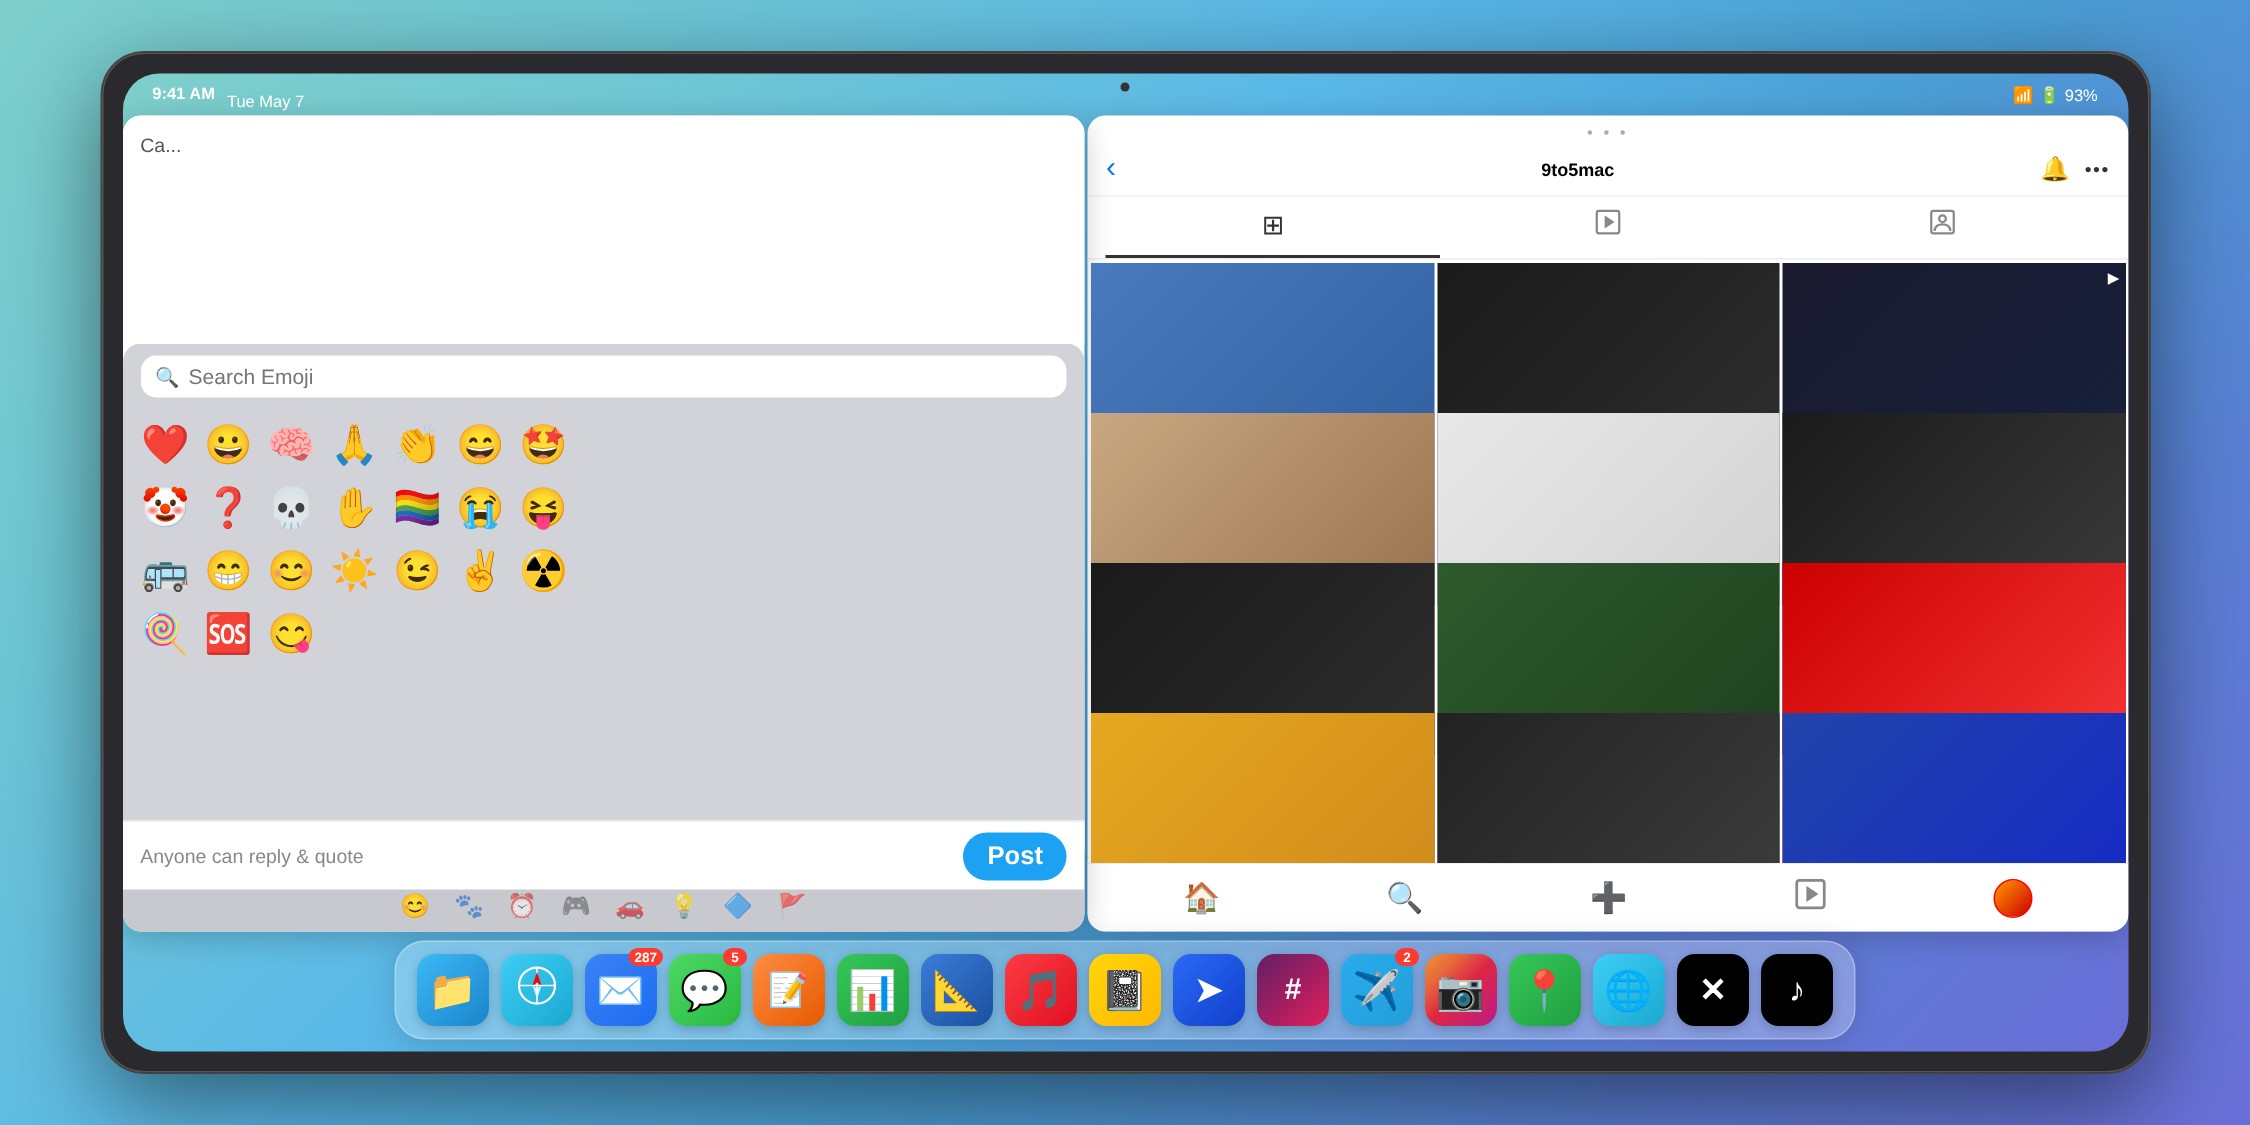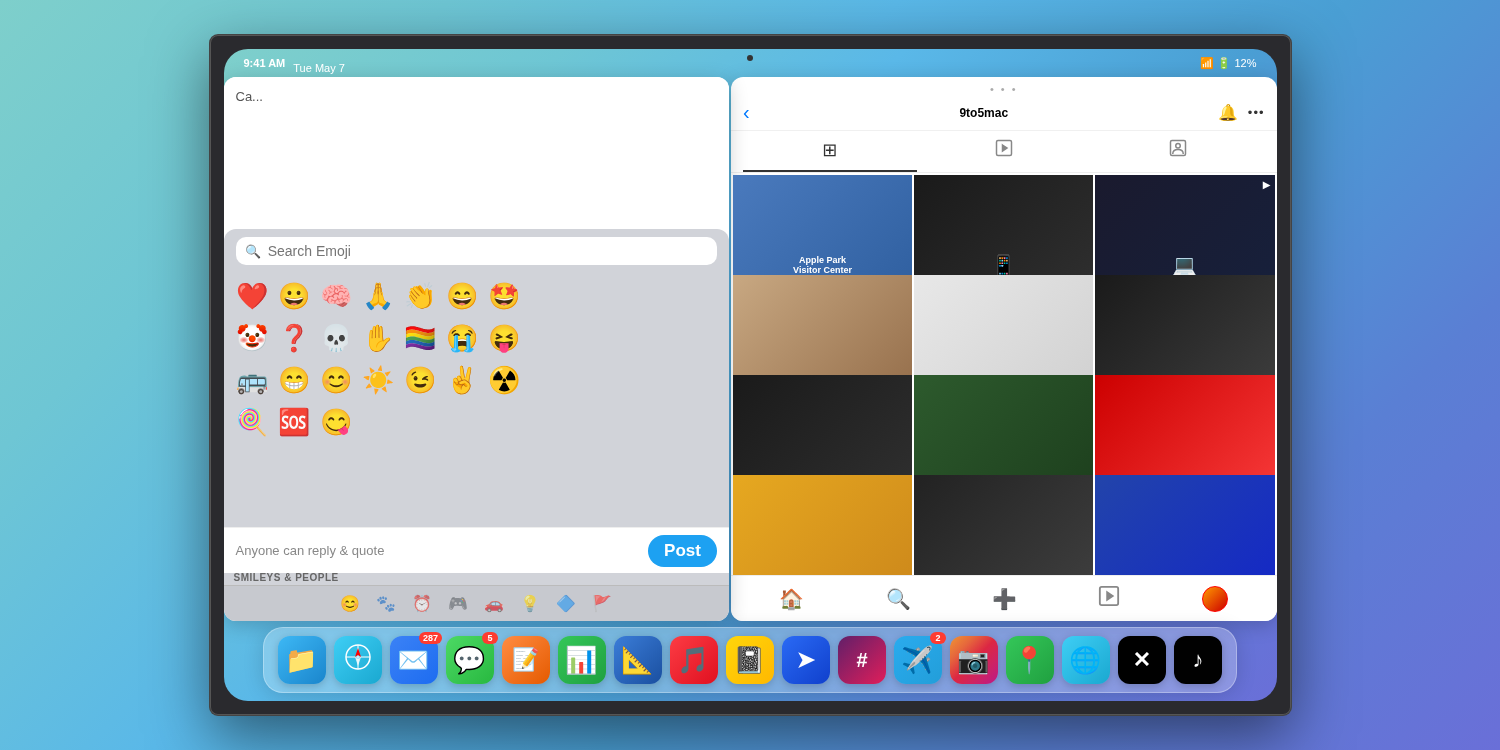--- a/index.html
+++ b/index.html
@@ -9,24 +9,24 @@
       overflow: hidden;
       font-family: -apple-system, BlinkMacSystemFont, 'SF Pro', sans-serif;
       background: linear-gradient(135deg, #7ecfcb 0%, #6ec6d4 20%, #5ab8e8 40%, #4a9fd4 60%, #5a7fd4 80%, #6a6fd8 100%);
       display: flex;
       align-items: center;
       justify-content: center;
     }
 
     
     .ipad-frame {
-      width: 1081px;
+      width: 1365px;
       height: 680px;
       background: #2a2a2e;
-      border-radius: 8px;
+      border-radius: 28px;
       padding: 14px;
       box-shadow: 0 0 0 1px #444, 0 20px 60px rgba(0,0,0,0.5), inset 0 0 0 1px #555;
       position: relative;
     }
 
     .ipad-screen {
       width: 100%;
       height: 100%;
       background: linear-gradient(135deg, #7ecfcb 0%, #6ec6d4 20%, #5ab8e8 40%, #4a9fd4 60%, #5a7fd4 80%, #6a6fd8 100%);
       border-radius: 24px;
@@ -191,21 +191,21 @@
       cursor: pointer;
     }
 
     .emoji-cat-icon.active {
       opacity: 1;
     }
 
     
     .compose-area {
       position: absolute;
-      bottom: 48px;
+      bottom: 28px;
       left: 0;
       right: 0;
       height: 46px;
       background: #fff;
       display: flex;
       align-items: center;
       padding: 0 12px;
       gap: 8px;
       border-top: 1px solid #eee;
       z-index: 11;
@@ -468,21 +468,21 @@
 
     <div class="camera-dot"></div>
 
     <div class="status-bar">
       <div style="display:flex;gap:8px;align-items:center;">
         <span class="status-time">9:41 AM</span>
         <span class="status-date">Tue May 7</span>
       </div>
       <div class="status-icons">
         <span>📶</span>
-        <span style="font-size:11px;color:#fff;">🔋 <span>12%</span></span>
+        <span style="font-size:11px;color:#fff;">🔋 <span>93%</span></span>
       </div>
     </div>
 
     <div class="split-view">
 
       <div class="left-app">
         <div class="app-handle"></div>
 
         <div style="text-align:center;font-size:11px;color:#aaa;letter-spacing:2px;padding:2px 0;">• • •</div>
 

